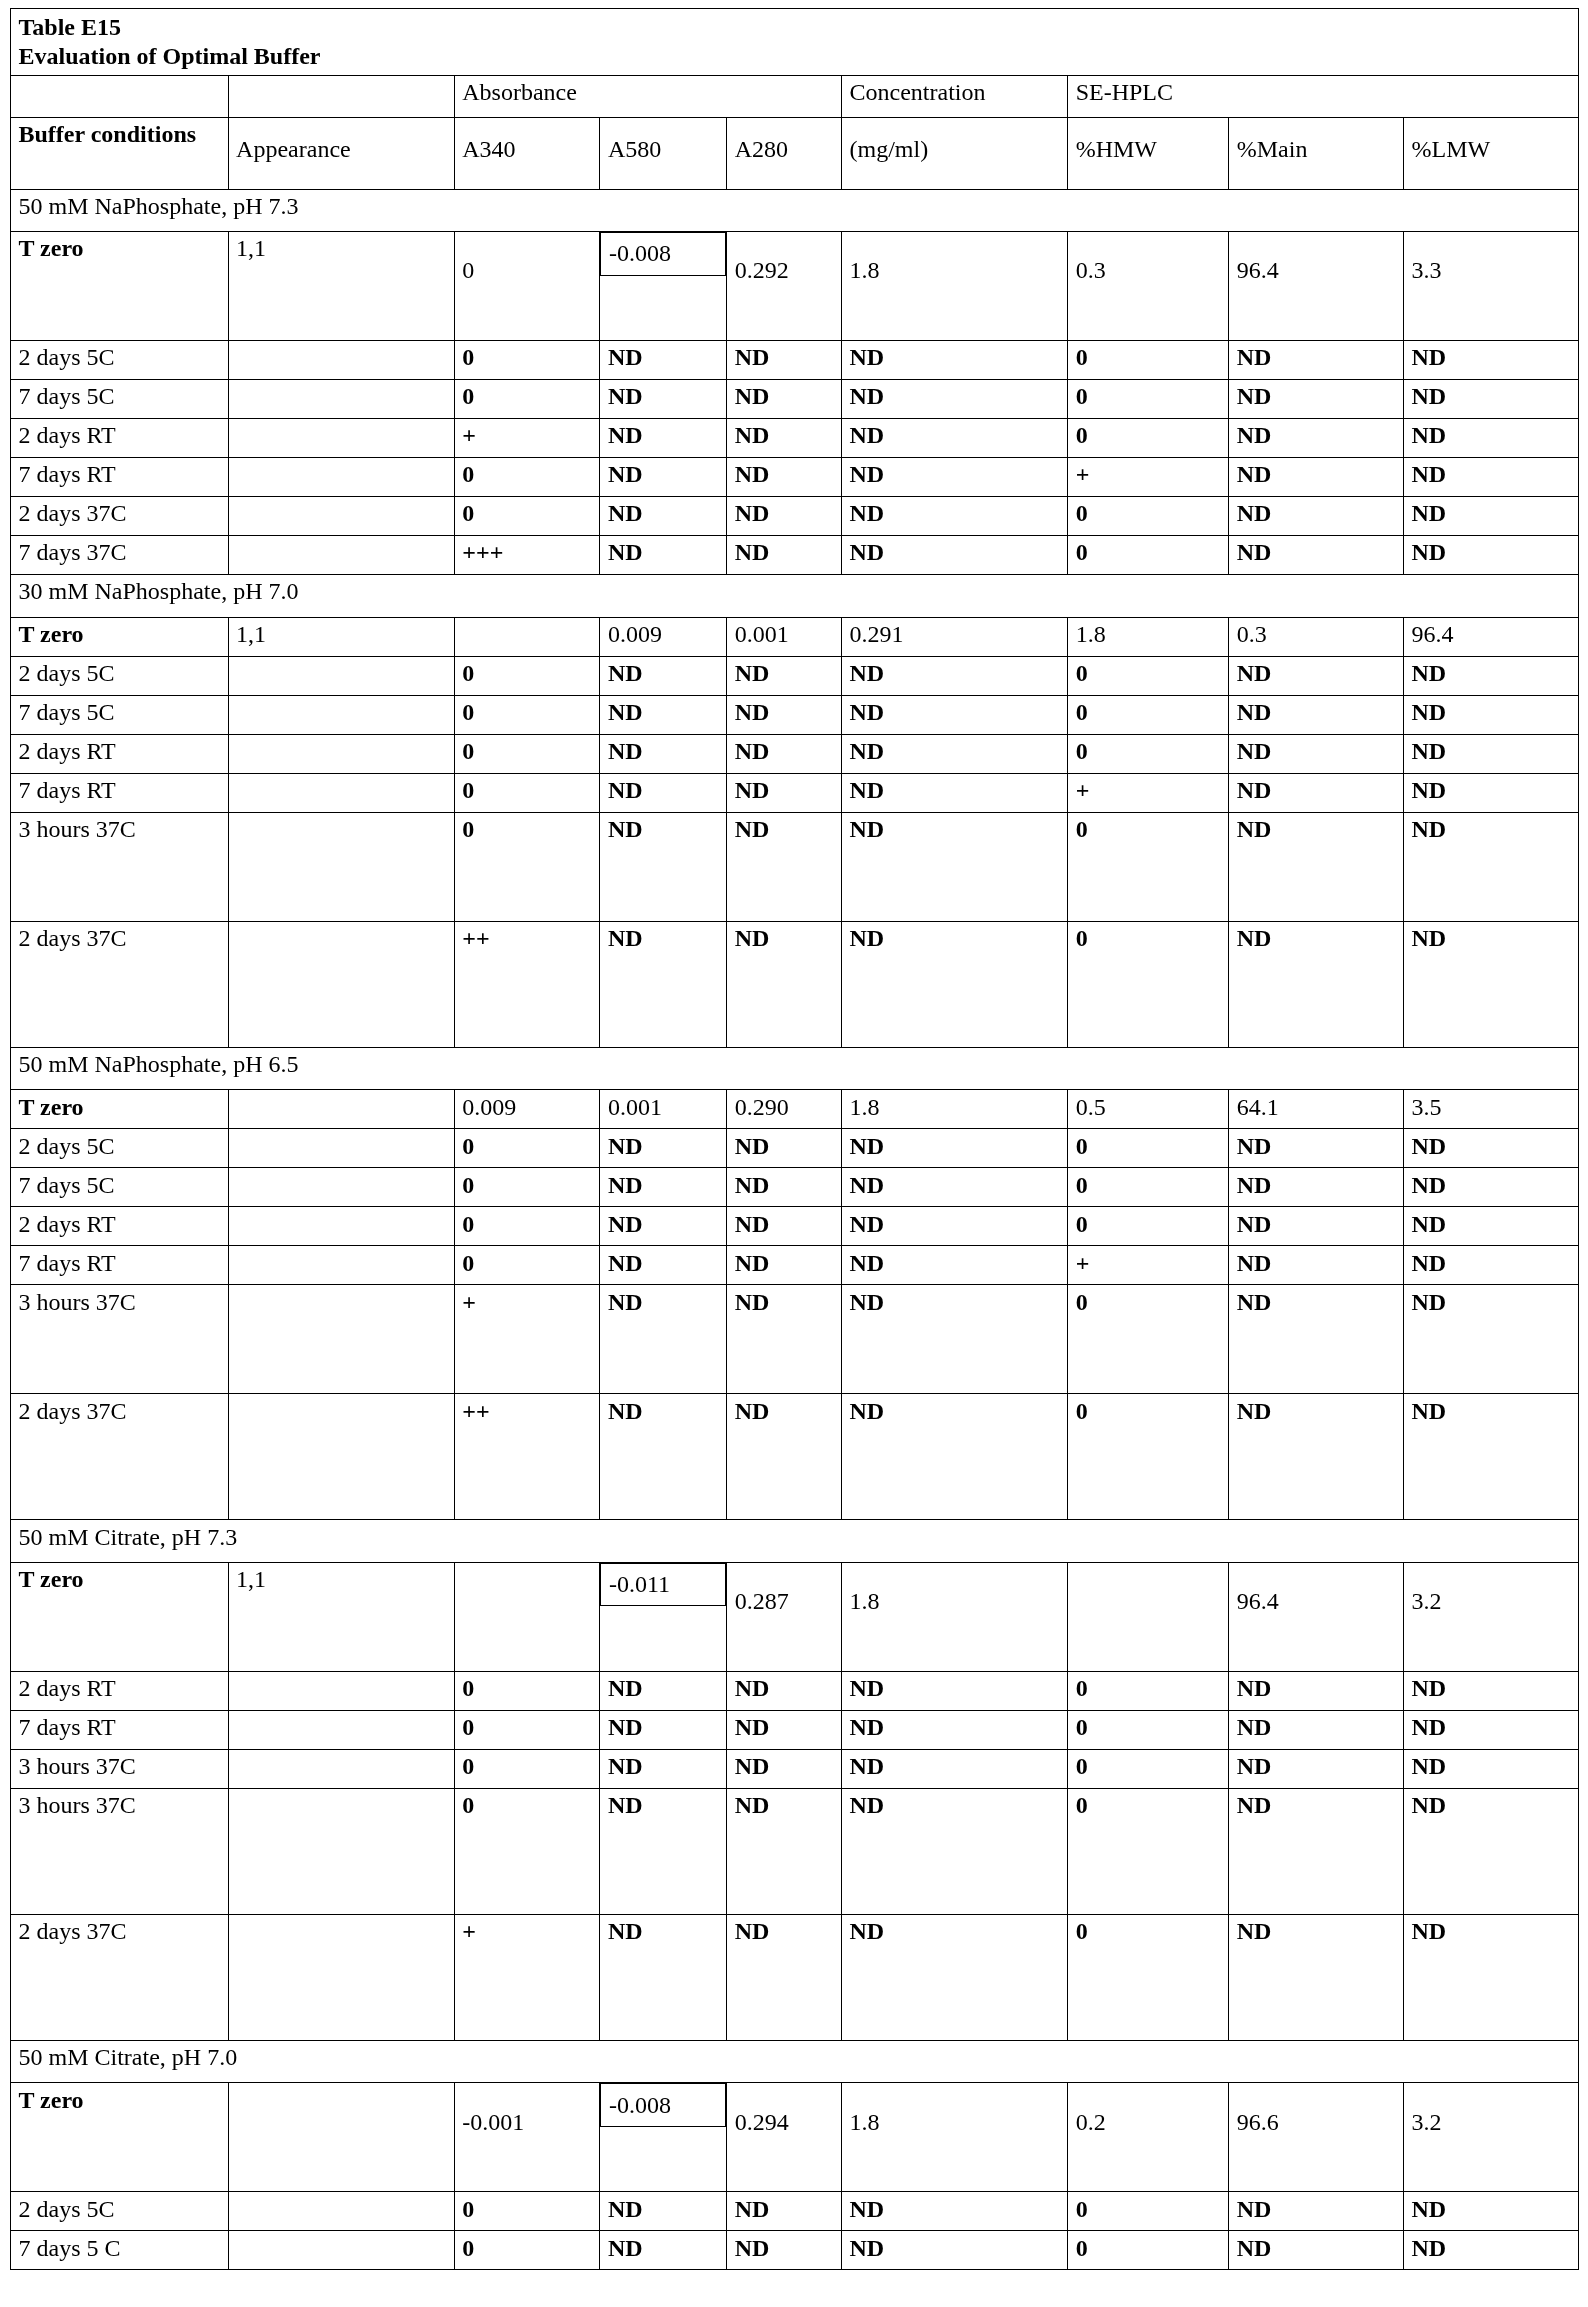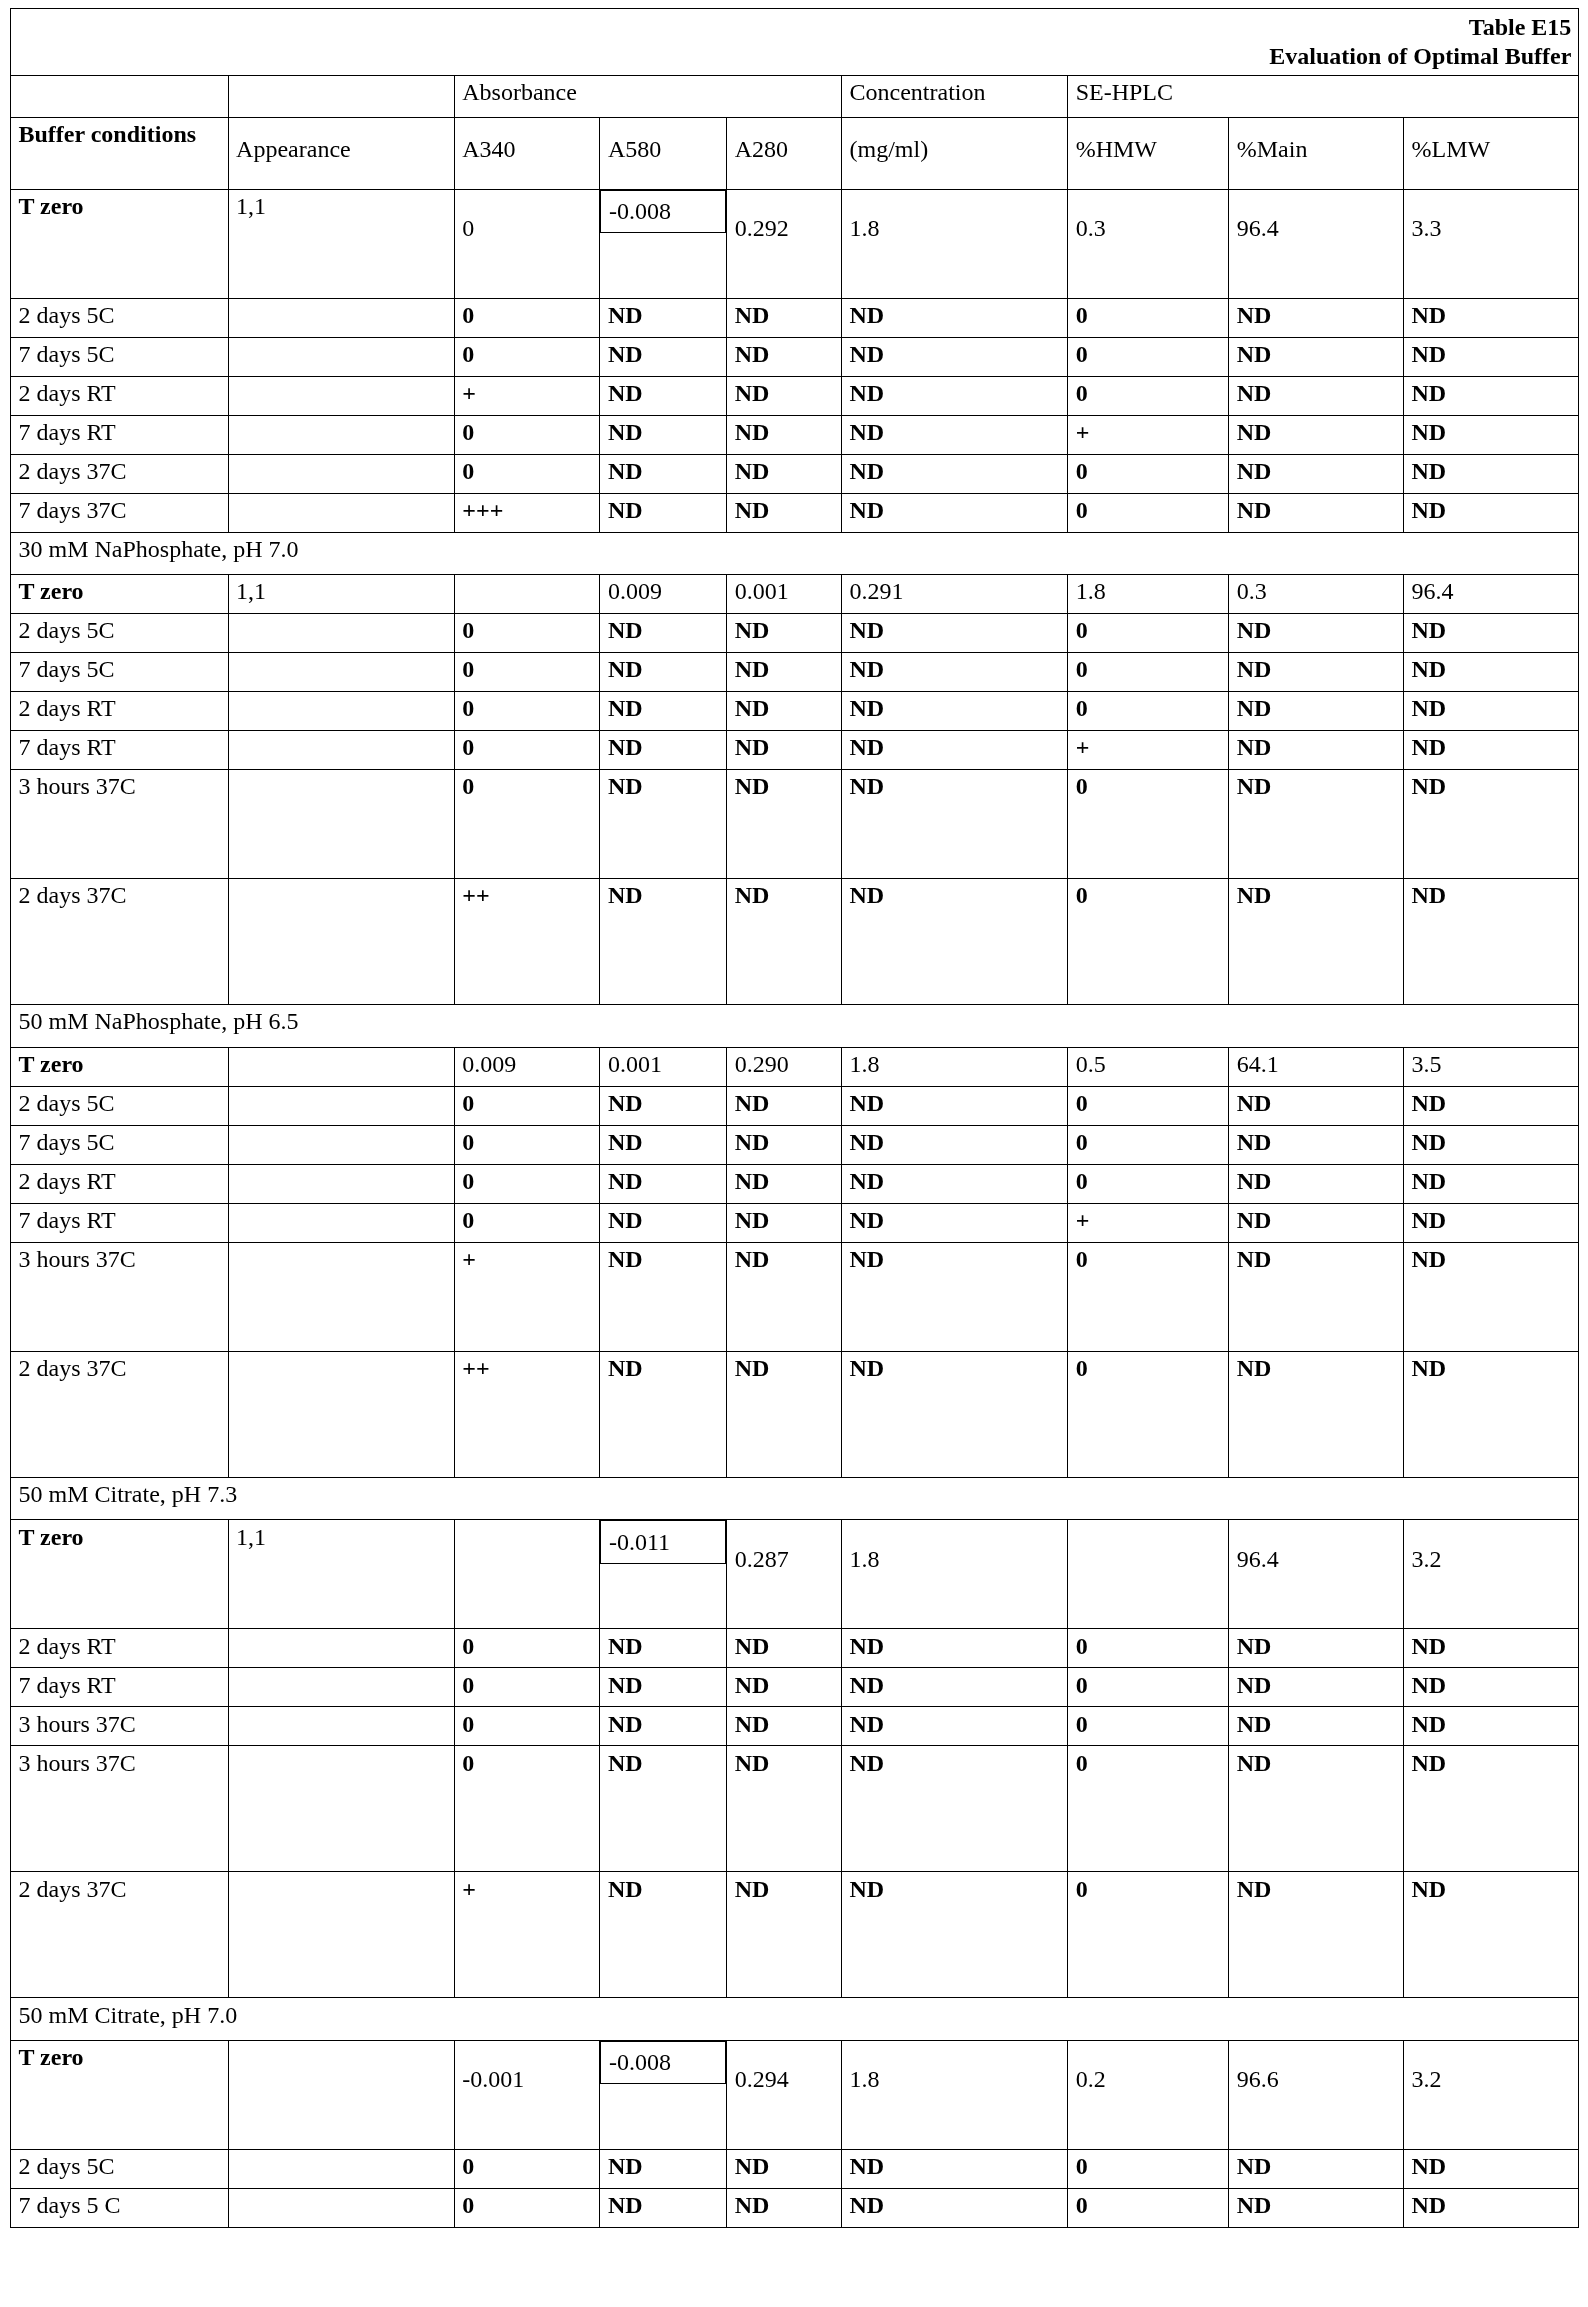--- a/index.html
+++ b/index.html
@@ -26,21 +26,21 @@
   }
   table.e15 td {
     border: 1.7px solid #000000;
     padding: 3.3px 6.7px 3.3px 7.5px;
     vertical-align: top;
     overflow: visible;
     word-wrap: break-word;
   }
   
   .title-cell {
-    text-align: right;
+    text-align: left;
     font-weight: bold;
     padding-top: 5.9px;
     padding-bottom: 5.9px;
     line-height: 1.22;
   }
   .title-cell .t1 { display: block; }
   .title-cell .t2 { display: block; }
 
   
   .grp {
@@ -128,20 +128,23 @@
             <span class="vshift-sm">%HMW</span>
           </td>
         <td>
             <span class="vshift-sm">%Main</span>
           </td>
         <td>
             <span class="vshift-sm">%LMW</span>
           </td>
       </tr>
 
+      <tr>
+        <td class="section-cell" colspan="9">50 mM NaPhosphate, pH 7.3</td>
+      </tr>
 
       <tr class="tall-2">
         <td class="r-label bold">T zero</td>
         <td class="v plain">1,1</td>
         <td class="v plain">
             <span class="vshift">0</span>
           </td>
         <td class="v plain neg-split">-0.008</td>
         <td class="v plain">
             <span class="vshift">0.292</span>

